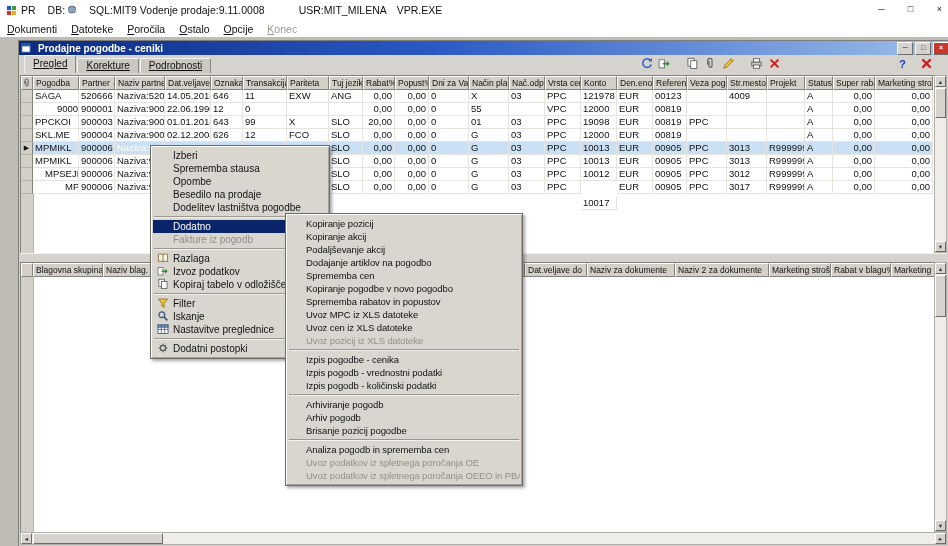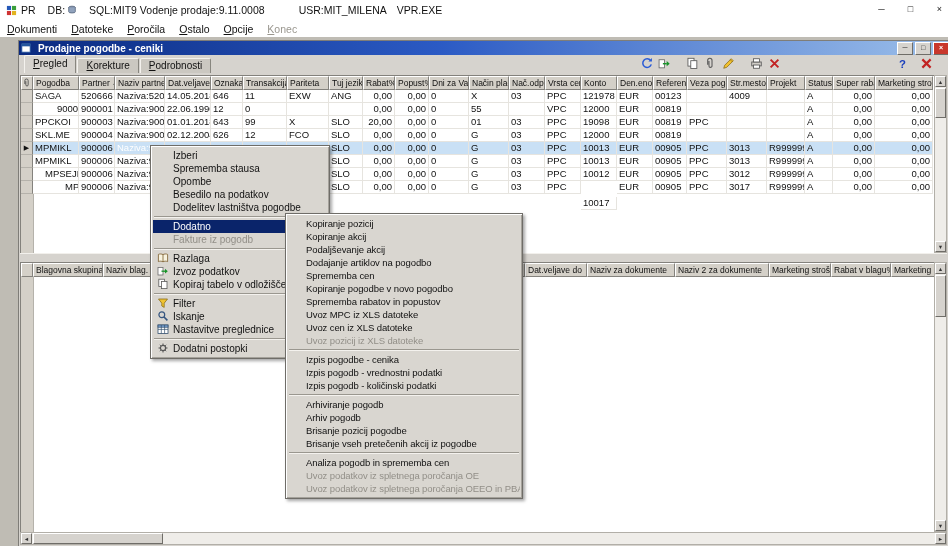--- a/index.html
+++ b/index.html
@@ -24,21 +24,21 @@
   #child{position:absolute;left:18px;top:40px;width:930px;height:506px;background:#d6d3ce;border:1px solid #7f7d78;}
   #childbar{position:absolute;left:19px;top:41px;width:928px;height:14px;display:flex;align-items:center;padding:0 2px;background:linear-gradient(90deg,#0a2a80,#2b5ac4 45%,#9dc0ea);}
   #childbar .ct{color:#fff;font-size:10px;font-weight:bold;margin-left:3px;flex:1;white-space:nowrap;line-height:13px;}
   .cbtn{width:14px;height:11px;margin-left:2px;background:#d6d3ce;border:1px solid;border-color:#fff #6f6d68 #6f6d68 #fff;font-size:7px;line-height:9px;text-align:center;color:#222;}
   .cbtn.close{background:#c8372c;color:#fff;font-weight:bold;}
 
   
   #tabrow{position:absolute;left:19px;top:55px;width:928px;height:18px;background:#d6d3ce;}
   #tabs{position:absolute;left:5px;bottom:0;display:flex;align-items:flex-end;}
   .tab{height:14px;background:#cbc8c1;border:1px solid #88867f;border-bottom:none;border-top-color:#f4f2ee;border-left-color:#f4f2ee;border-radius:2px 2px 0 0;font-size:10px;padding:0 8px;margin-right:1px;}
-  .tab .tl{display:block;line-height:13px;color:#111;}
+  .tab .tl{display:block;line-height:13px;color:#111;text-decoration:underline;}
   .tab .tl::first-letter{text-decoration:underline;}
   .tab.active{height:17px;background:#d6d3ce;}
   .tab.active .tl{line-height:16px;}
   .tbicon{position:absolute;top:1px;width:16px;height:16px;text-align:center;}
 
   
   #topgrid,#botgrid{position:absolute;background:#fff;border:1px solid #83817c;overflow:hidden;}
   #topgrid{left:20px;top:75px;width:914px;height:178px;}
   #botgrid{left:20px;top:262px;width:914px;height:270px;}
   .ghead{display:flex;height:14px;}
@@ -521,21 +521,21 @@
   <div id="hscroll">
       <div class="hbtn l">◄</div>
       <div class="hthumb"></div>
       <div class="hbtn r">►</div>
     </div>
 
   <div id="ctxmenu" class="menu">
       <div class="mitem"><span>Izberi</span></div>
       <div class="mitem"><span>Sprememba stausa</span></div>
       <div class="mitem"><span>Opombe</span></div>
-      <div class="mitem"><span>Besedilo na podatkov</span></div>
+      <div class="mitem"><span>Besedilo na prodaje</span></div>
       <div class="mitem"><span>Dodelitev lastništva pogodbe</span></div>
       <div class="msep"></div>
       <div class="mitem hl"><span>Dodatno</span><span class="marrow">►</span></div>
       <div class="mitem dis"><span>Fakture iz pogodb</span><span class="marrow">►</span></div>
       <div class="msep"></div>
       <div class="mitem"><span class="micon"><svg viewBox="0 0 12 12" width="12" height="12" xmlns="http://www.w3.org/2000/svg">
             <path d="M6 2.6 C4.8 1.8 2.6 1.8 1.4 2.4 V9.6 C2.6 9 4.8 9 6 9.8 C7.2 9 9.4 9 10.6 9.6 V2.4 C9.4 1.8 7.2 1.8 6 2.6 Z" fill="#f7f3e0" stroke="#7a5b2a" stroke-width="0.8"></path>
             <path d="M6 2.6 V9.8" stroke="#7a5b2a" stroke-width="0.8"></path>
           </svg></span><span>Razlaga</span></div>
       <div class="mitem"><span class="micon"><svg viewBox="0 0 12 12" width="12" height="12" xmlns="http://www.w3.org/2000/svg">
@@ -578,20 +578,19 @@
       <div class="mitem"><span>Uvoz cen iz XLS datoteke</span></div>
       <div class="mitem dis"><span>Uvoz pozicij iz XLS datoteke</span></div>
       <div class="msep"></div>
       <div class="mitem"><span>Izpis pogodbe - cenika</span></div>
       <div class="mitem"><span>Izpis pogodb - vrednostni podatki</span></div>
       <div class="mitem"><span>Izpis pogodb - količinski podatki</span></div>
       <div class="msep"></div>
       <div class="mitem"><span>Arhiviranje pogodb</span></div>
       <div class="mitem"><span>Arhiv pogodb</span></div>
       <div class="mitem"><span>Brisanje pozicij pogodbe</span></div>
-      <div class="mitem"><span>Brisanje vseh pretečenih akcij iz pogodbe</span></div>
       <div class="msep"></div>
       <div class="mitem"><span>Analiza pogodb in sprememba cen</span></div>
       <div class="mitem dis"><span>Uvoz podatkov iz spletnega poročanja OE</span></div>
       <div class="mitem dis"><span>Uvoz podatkov iz spletnega poročanja OEEO in PBA</span></div>
     </div>
 
 </div>
 
 </body></html>

